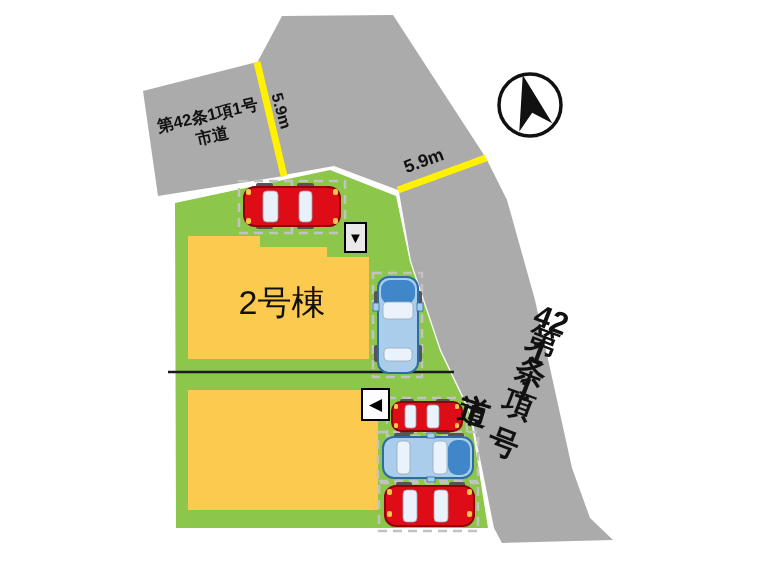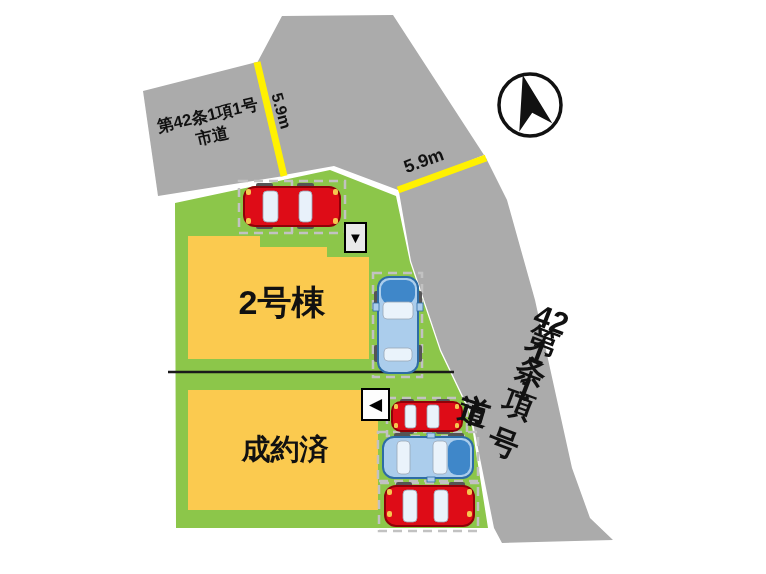--- a/index.html
+++ b/index.html
@@ -10,21 +10,21 @@
   .road-left-name{left:210px;top:126px;transform:translate(-50%,-50%) rotate(-13deg);
      font-size:16.5px;font-weight:600;text-align:center;line-height:1.3;}
   .dim1{left:281px;top:111px;transform:translate(-50%,-50%) rotate(74deg);font-size:16px;font-weight:600;}
   .dim2{left:424px;top:161px;transform:translate(-50%,-50%) rotate(-20deg);font-size:18px;font-weight:600;}
   .vtext{writing-mode:vertical-rl;text-orientation:upright;letter-spacing:2px;line-height:1.0;}
   .road-right-name{left:537px;top:356px;transform:translate(-50%,-50%) rotate(21deg);
      font-size:31px;font-weight:600;}
   .road-right-type{left:486px;top:373px;transform:translate(-50%,-50%) rotate(17deg);
      font-size:31px;font-weight:600;}
   .tcy{text-combine-upright:all;}
-  .bldg-label{font-weight:700;transform:translate(-50%,-50%);}
+  .bldg-label{font-weight:400;transform:translate(-50%,-50%);}
   .b1{left:282px;top:303px;font-size:34px;}
   .b2{left:285px;top:450px;font-size:29px;}
   .marker{position:absolute;display:flex;align-items:center;justify-content:center;
      border:2px solid #000;color:#000;box-sizing:border-box;}
   .marker-down{left:344px;top:222px;width:23px;height:31px;background:#e9e9e9;font-size:15px;}
   .marker-left{left:361px;top:388px;width:29px;height:33px;background:#fdfdfd;font-size:17px;}
 </style>
 </head>
 <body>
 
@@ -151,21 +151,20 @@
   </div>
 
   <div class="lbl dim1">5.9m</div>
   <div class="lbl dim2">5.9m</div>
 
   <div class="lbl vtext road-right-name"><span>第</span><span class="tcy">42</span><span>条1項1号</span></div>
 
   <div class="lbl vtext road-right-type">市道</div>
 
   <div class="lbl bldg-label b1">2号棟</div>
-  <div class="lbl bldg-label b2">成約済</div>
 
   <div class="marker marker-down">
       <span>▼</span>
     </div>
   <div class="marker marker-left">
       <span>◀</span>
     </div>
 
 </div>
 

